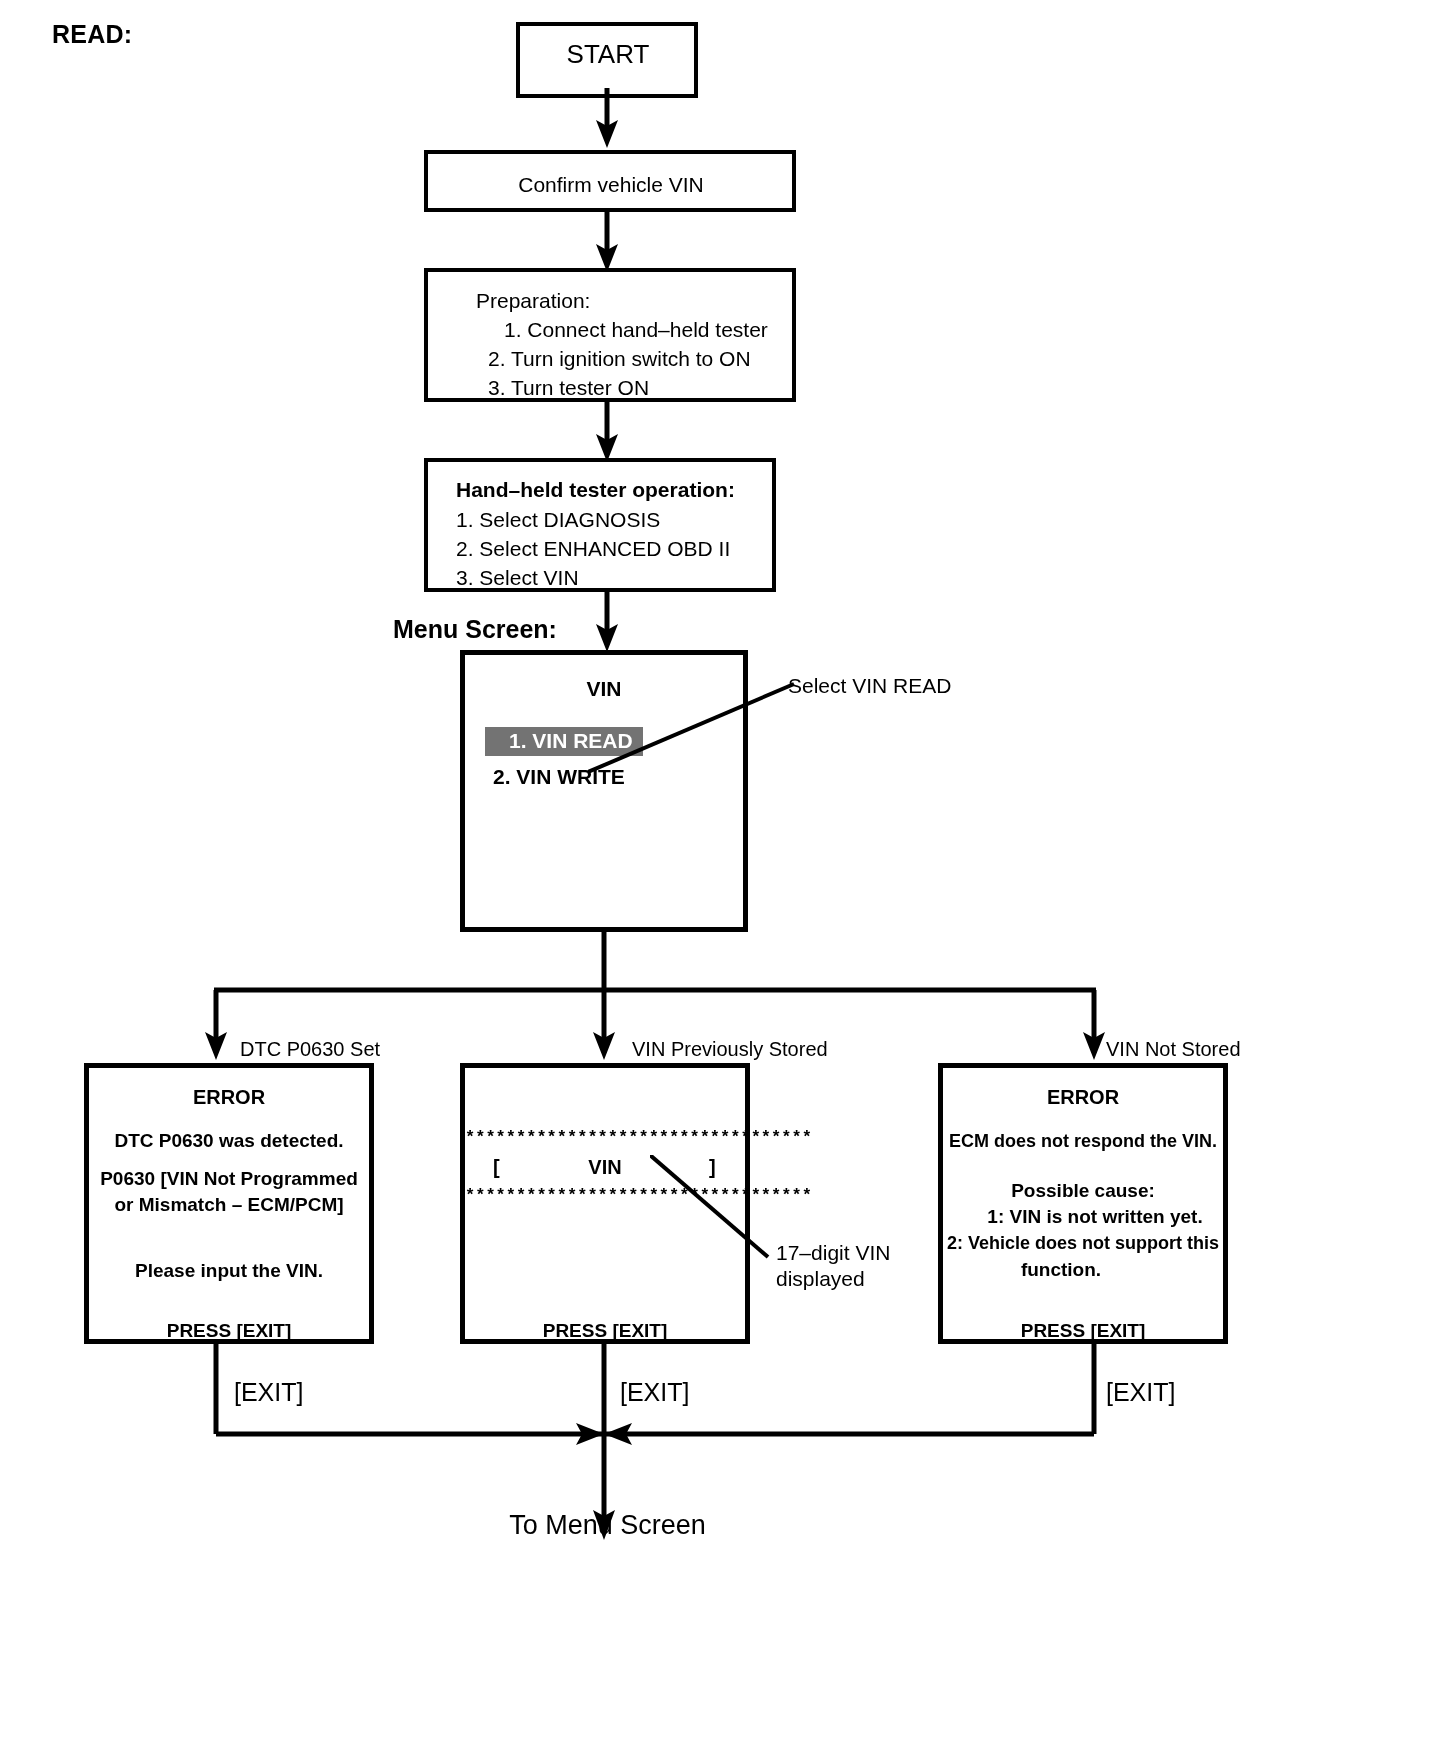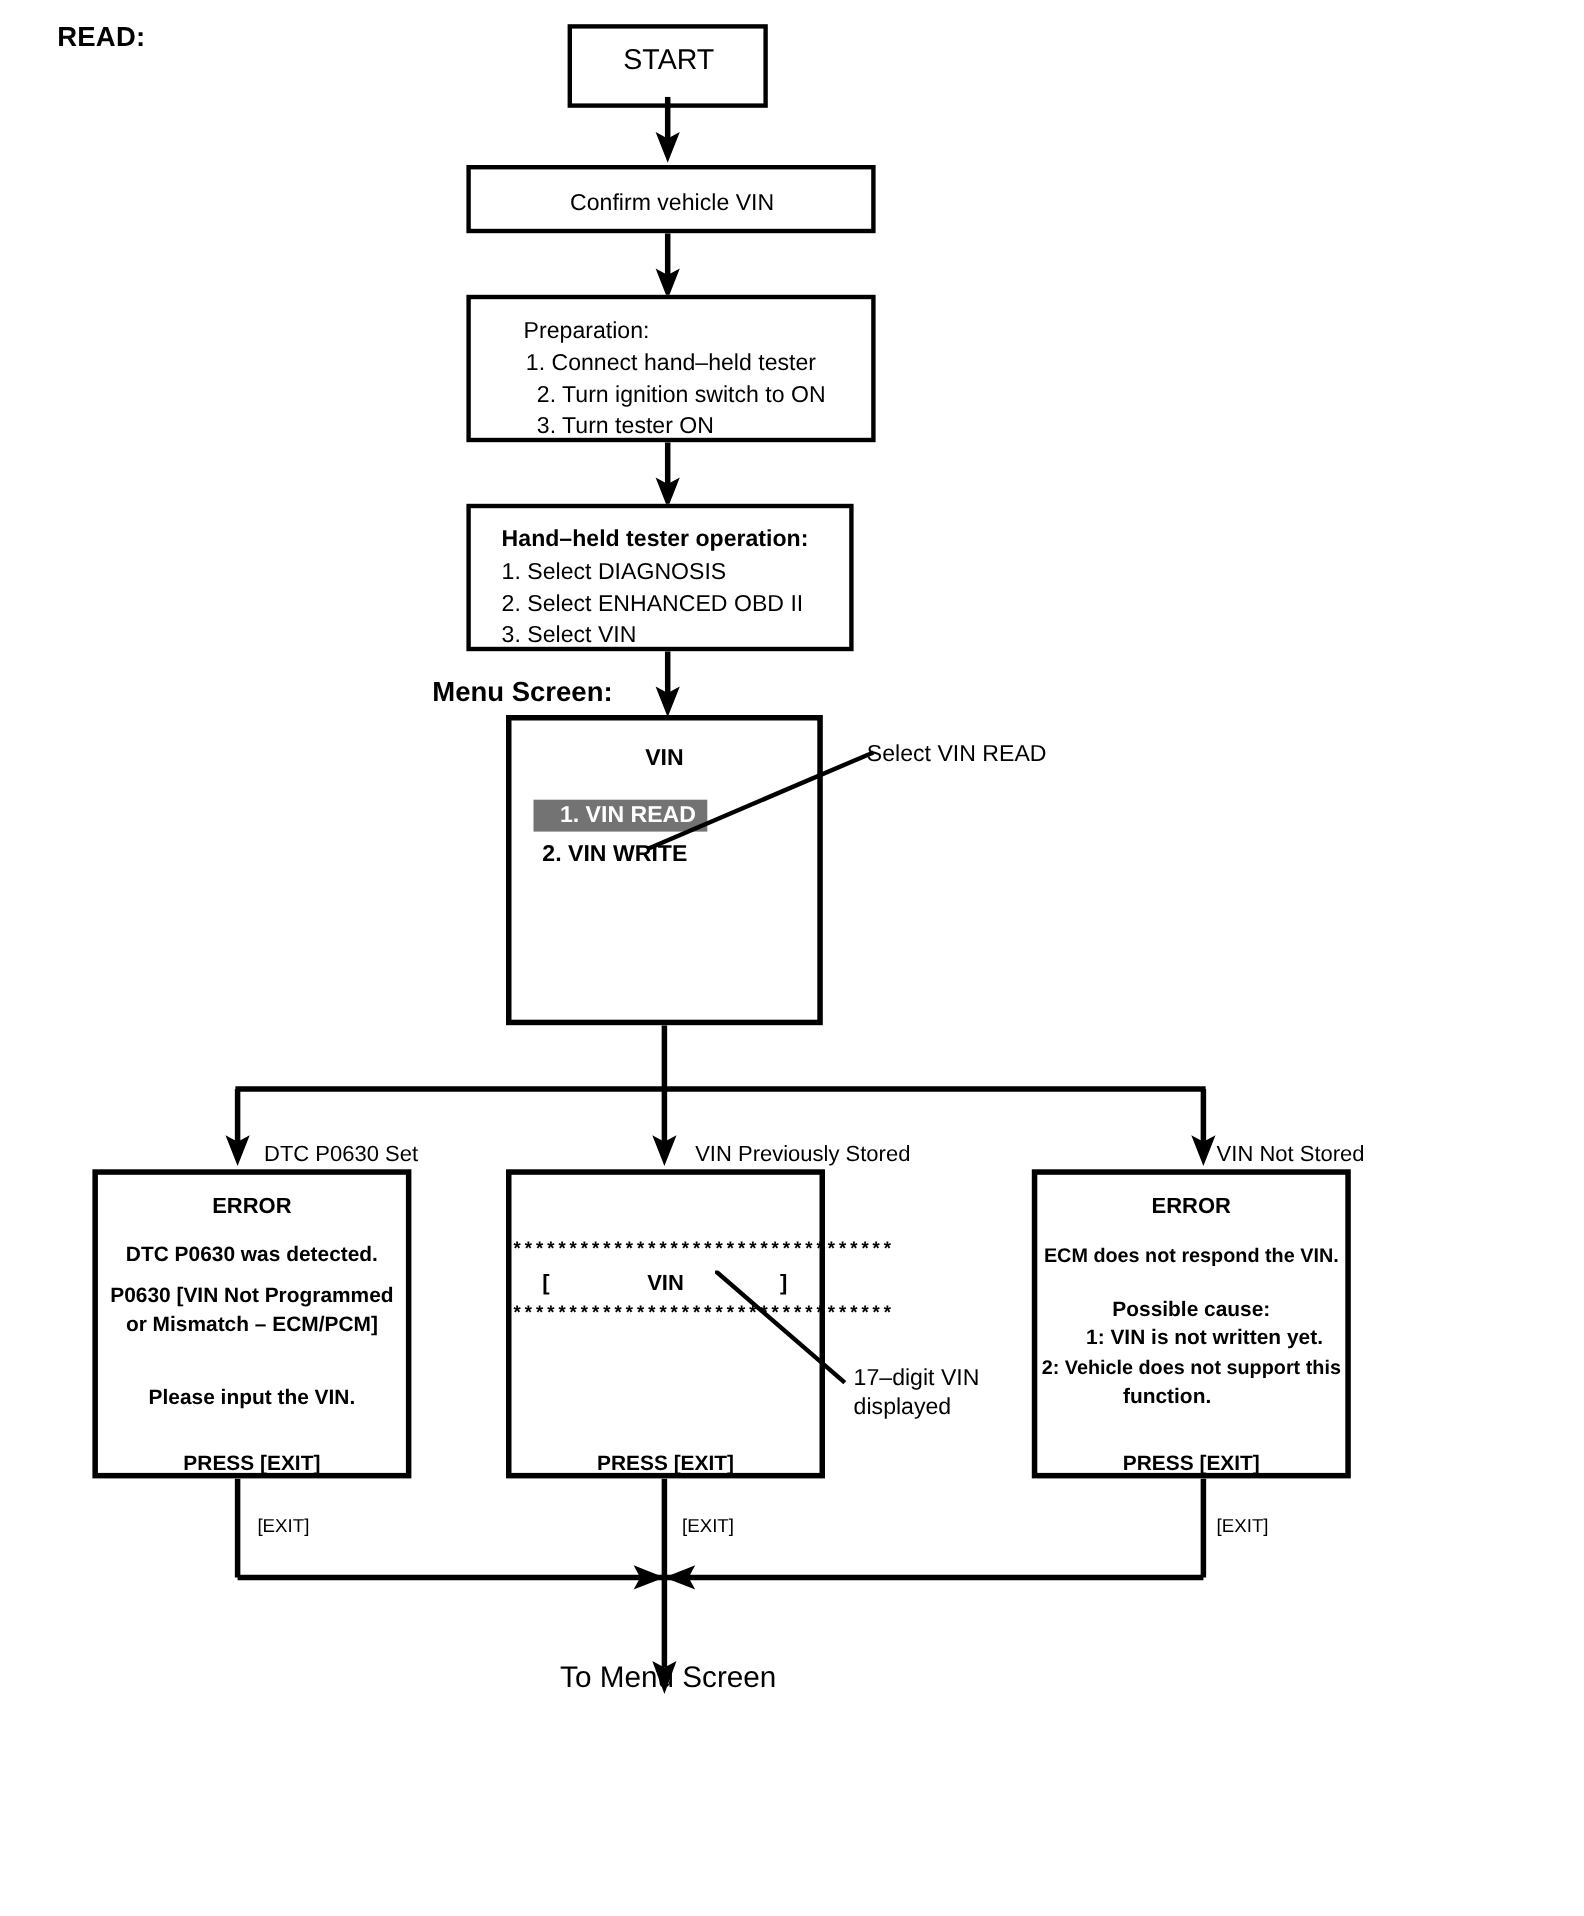--- a/index.html
+++ b/index.html
@@ -97,21 +97,21 @@
     padding: 2px 10px 3px 8px;
     display: inline-block;
   }
 
   .branch-label {
     font-size: 20px;
     font-weight: normal;
     white-space: pre;
   }
   .exit-label {
-    font-size: 17px;
+    font-size: 25px;
     font-weight: normal;
     white-space: pre;
   }
   .tail-label {
     font-size: 27px;
     font-weight: normal;
     white-space: pre;
   }
   svg { display: block; }
 </style>
@@ -139,21 +139,21 @@
 
   <div class="abs" style="left:592px; top:212px;">
     <svg width="30" height="62" viewBox="0 0 30 62">
       <line x1="15" y1="0" x2="15" y2="44" stroke="#000" stroke-width="5"></line>
       <polygon points="15,60 4,32 15,38 26,32" fill="#000"></polygon>
     </svg>
   </div>
 
   <div class="abs box box-thick" style="left:424px; top:268px; width:372px; height:134px;">
     <div class="abs t-plain" style="left:48px; top:14px;">Preparation:</div>
-    <div class="abs t-plain" style="left:50px; top:43px;">1. Connect hand–held tester</div>
+    <div class="abs t-plain" style="left:76px; top:43px;">1. Connect hand–held tester</div>
     <div class="abs t-plain" style="left:60px; top:72px;">2. Turn ignition switch to ON</div>
     <div class="abs t-plain" style="left:60px; top:101px;">3. Turn tester ON</div>
   </div>
 
   <div class="abs" style="left:592px; top:402px;">
     <svg width="30" height="62" viewBox="0 0 30 62">
       <line x1="15" y1="0" x2="15" y2="44" stroke="#000" stroke-width="5"></line>
       <polygon points="15,60 4,32 15,38 26,32" fill="#000"></polygon>
     </svg>
   </div>

